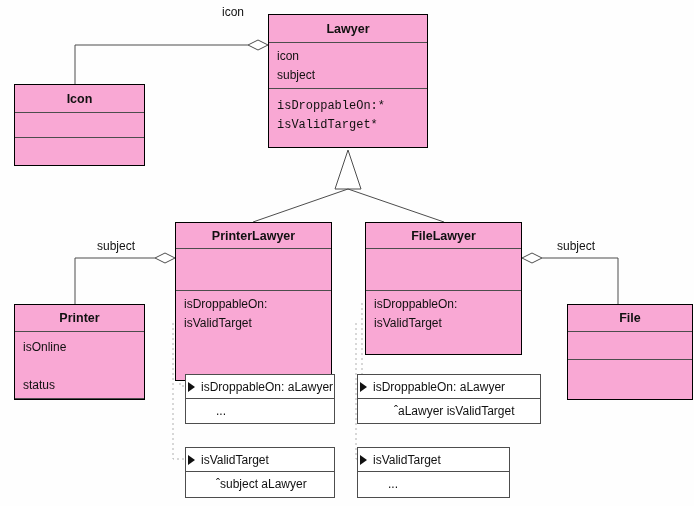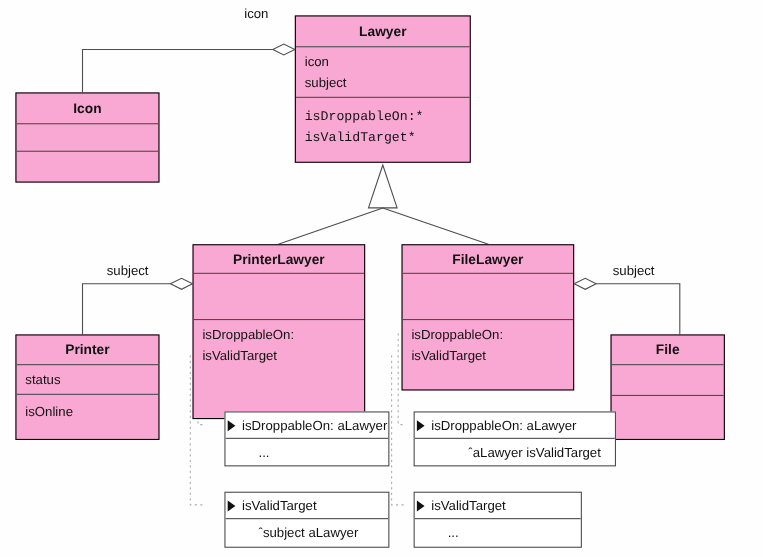--- a/index.html
+++ b/index.html
@@ -43,21 +43,20 @@
     font-size: 12px;
     background: transparent;
   }
 
   .method-box {
     position: absolute;
     background: #fff;
     border: 1px solid #4d4d4d;
     font-size: 12px;
     overflow: hidden;
-    margin-left: 19px;
   }
   .mb-sig {
     position: relative;
     height: 24px;
     line-height: 24px;
     border-bottom: 1px solid #4d4d4d;
     padding-left: 15px;
   }
   .mb-body {
     height: 25px;
@@ -136,29 +135,29 @@
     <div class="uml-title" style="height:26px;">FileLawyer</div>
     <div class="uml-sec" style="height:42px;"></div>
     <div class="uml-sec last" style="height:63px;">
       <div>isDroppableOn:</div>
       <div>isValidTarget</div>
     </div>
   </div>
 
   <div class="uml-class" style="left:14px; top:304px; width:131px; height:96px;">
     <div class="uml-title" style="height:27px;">Printer</div>
+    <div class="uml-sec last" style="height:40px; padding-top:6px;">
+      <div>isOnline</div>
+    </div>
     <div class="uml-sec" style="height:27px;">
       <div>status</div>
     </div>
-    <div class="uml-sec last" style="height:40px; padding-top:6px;">
-      <div>isOnline</div>
-    </div>
   </div>
 
-  <div class="uml-class" style="left:555px; top:304px; width:104px; height:96px;">
+  <div class="uml-class" style="left:567px; top:304px; width:126px; height:96px;">
     <div class="uml-title" style="height:27px;">File</div>
     <div class="uml-sec" style="height:28px;"></div>
     <div class="uml-sec last" style="height:39px;"></div>
   </div>
 
   <div class="method-box" style="left:185px; top:374px; width:150px; height:50px;">
     <div class="mb-sig">
       <span class="mb-arrow"></span>
       <span>isDroppableOn: aLawyer</span>
     </div>
@@ -171,21 +170,21 @@
       <span>isValidTarget</span>
     </div>
     <div class="mb-body">ˆsubject aLawyer</div>
   </div>
 
   <div class="method-box" style="left:357px; top:374px; width:184px; height:50px;">
     <div class="mb-sig">
       <span class="mb-arrow"></span>
       <span>isDroppableOn: aLawyer</span>
     </div>
-    <div class="mb-body" style="padding-left:36px;text-align:center;">ˆaLawyer isValidTarget</div>
+    <div class="mb-body" style="padding-left:36px;">ˆaLawyer isValidTarget</div>
   </div>
 
   <div class="method-box" style="left:357px; top:447px; width:153px; height:51px;">
     <div class="mb-sig">
       <span class="mb-arrow"></span>
       <span>isValidTarget</span>
     </div>
     <div class="mb-body">...</div>
   </div>
 

